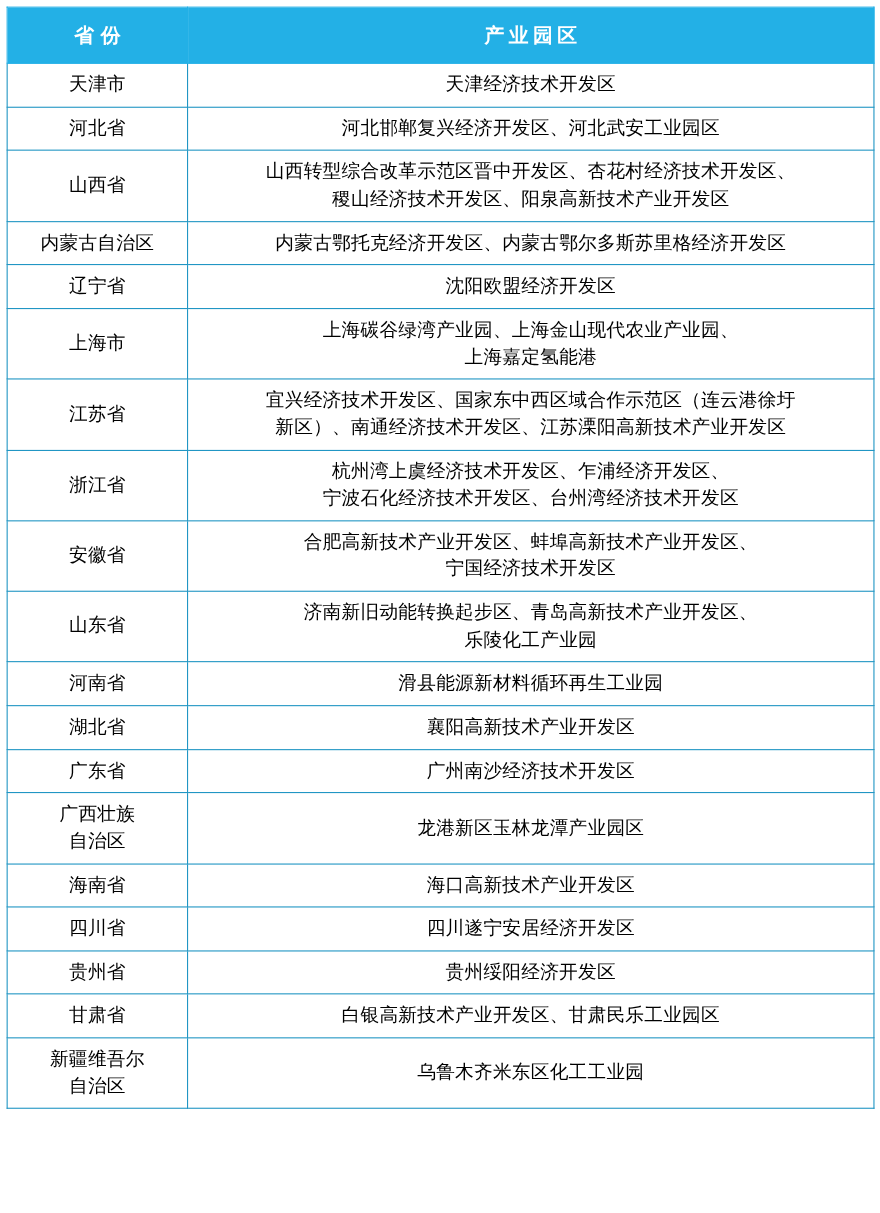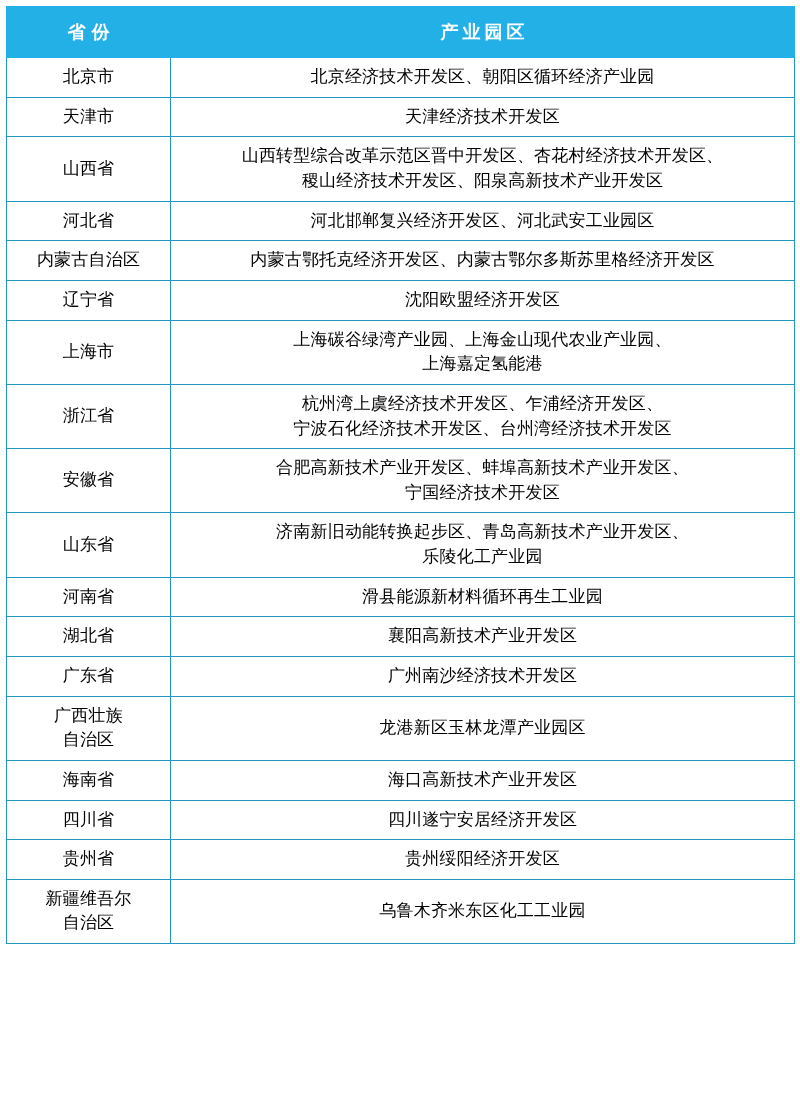--- a/index.html
+++ b/index.html
@@ -70,48 +70,49 @@
       <col class="col-parks">
     </colgroup>
     <thead>
       <tr>
         <th class="th-province">省份</th>
         <th class="th-parks">产业园区</th>
       </tr>
     </thead>
     <tbody>
       <tr>
-        <td class="cell-province">北京市</td>
-        <td class="cell-parks">北京经济技术开发区、朝阳区循环经济产业园</td>
+        <td class="cell-province">天津市</td>
+        <td class="cell-parks">天津经济技术开发区</td>
       </tr>
       <tr>
-        <td class="cell-province">天津市</td>
-        <td class="cell-parks">天津经济技术开发区</td>
+        <td class="cell-province">河北省</td>
+        <td class="cell-parks">河北邯郸复兴经济开发区、河北武安工业园区</td>
       </tr>
       <tr>
         <td class="cell-province">山西省</td>
         <td class="cell-parks">山西转型综合改革示范区晋中开发区、杏花村经济技术开发区、
 稷山经济技术开发区、阳泉高新技术产业开发区</td>
-      </tr>
-      <tr>
-        <td class="cell-province">河北省</td>
-        <td class="cell-parks">河北邯郸复兴经济开发区、河北武安工业园区</td>
       </tr>
       <tr>
         <td class="cell-province">内蒙古自治区</td>
         <td class="cell-parks">内蒙古鄂托克经济开发区、内蒙古鄂尔多斯苏里格经济开发区</td>
       </tr>
       <tr>
         <td class="cell-province">辽宁省</td>
         <td class="cell-parks">沈阳欧盟经济开发区</td>
       </tr>
       <tr>
         <td class="cell-province">上海市</td>
         <td class="cell-parks">上海碳谷绿湾产业园、上海金山现代农业产业园、
 上海嘉定氢能港</td>
+      </tr>
+      <tr>
+        <td class="cell-province">江苏省</td>
+        <td class="cell-parks">宜兴经济技术开发区、国家东中西区域合作示范区（连云港徐圩
+新区）、南通经济技术开发区、江苏溧阳高新技术产业开发区</td>
       </tr>
       <tr>
         <td class="cell-province">浙江省</td>
         <td class="cell-parks">杭州湾上虞经济技术开发区、乍浦经济开发区、
 宁波石化经济技术开发区、台州湾经济技术开发区</td>
       </tr>
       <tr>
         <td class="cell-province">安徽省</td>
         <td class="cell-parks">合肥高新技术产业开发区、蚌埠高新技术产业开发区、
 宁国经济技术开发区</td>
@@ -144,19 +145,23 @@
       </tr>
       <tr>
         <td class="cell-province">四川省</td>
         <td class="cell-parks">四川遂宁安居经济开发区</td>
       </tr>
       <tr>
         <td class="cell-province">贵州省</td>
         <td class="cell-parks">贵州绥阳经济开发区</td>
       </tr>
       <tr>
+        <td class="cell-province">甘肃省</td>
+        <td class="cell-parks">白银高新技术产业开发区、甘肃民乐工业园区</td>
+      </tr>
+      <tr>
         <td class="cell-province">新疆维吾尔
 自治区</td>
         <td class="cell-parks">乌鲁木齐米东区化工工业园</td>
       </tr>
     </tbody>
   </table>
 </div>
 
 </body></html>

